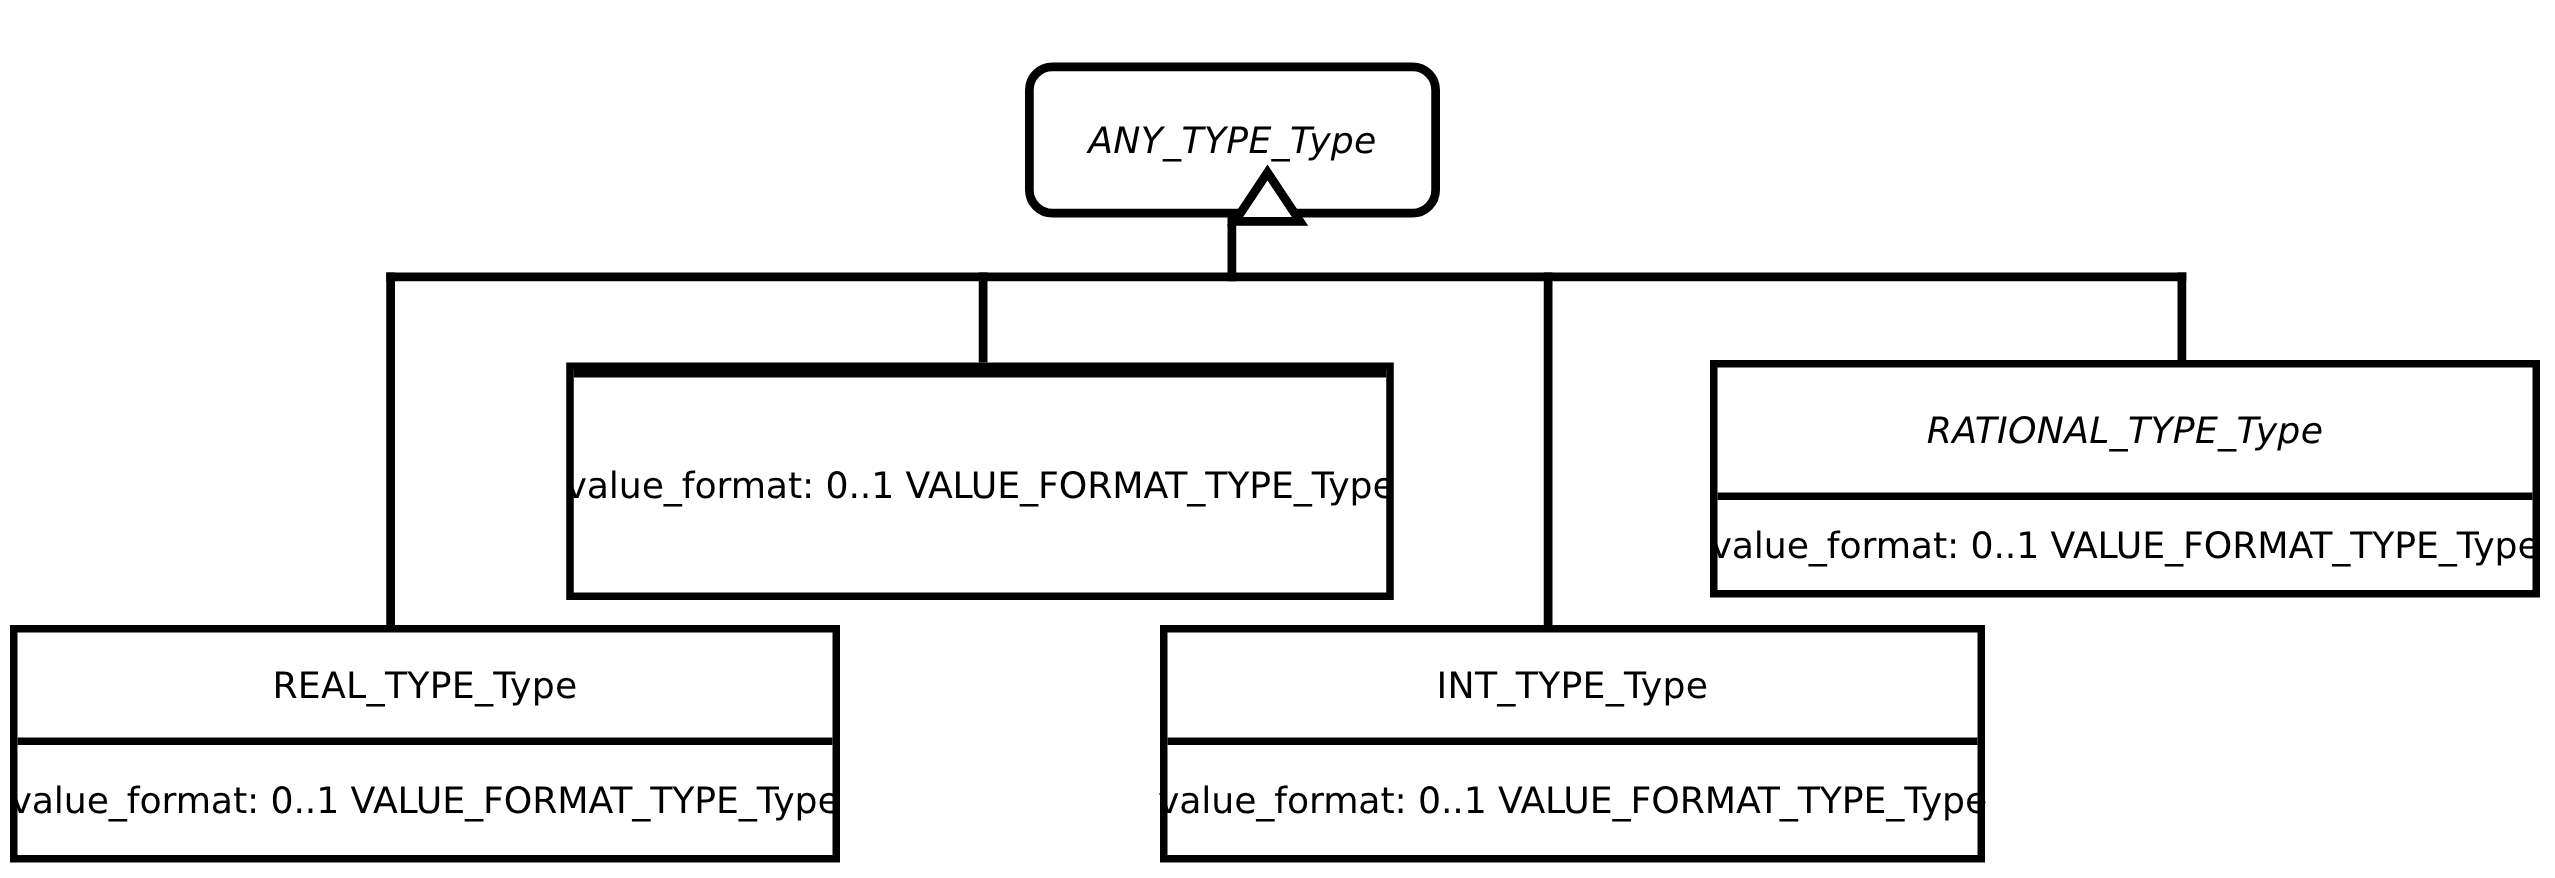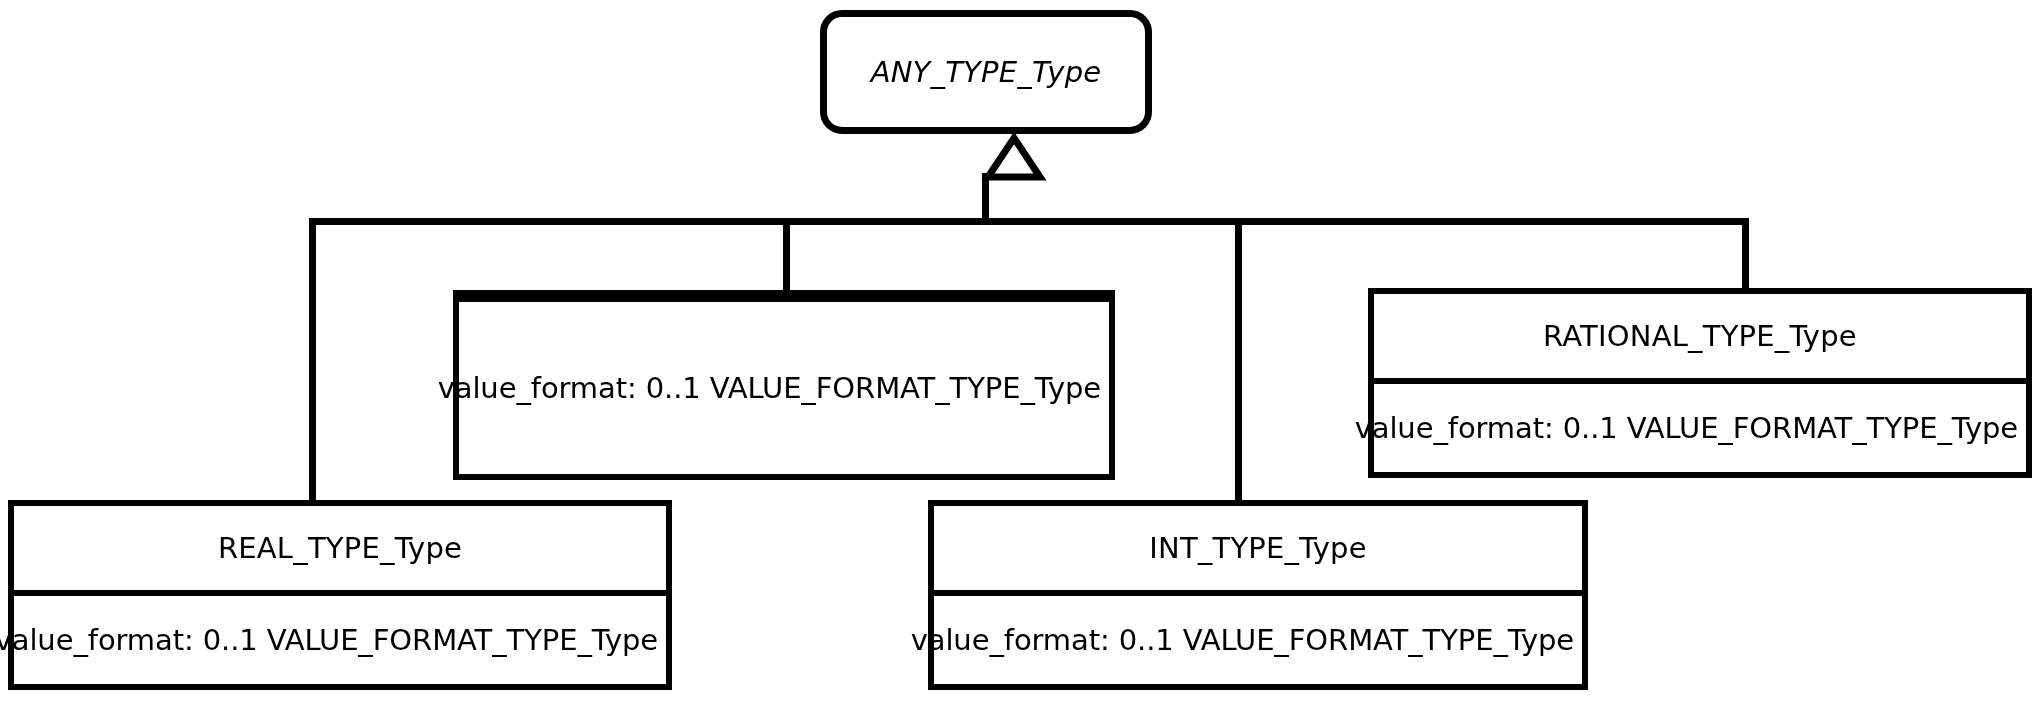--- a/index.html
+++ b/index.html
@@ -22,37 +22,38 @@
     position: absolute;
     box-sizing: border-box;
     background: #ffffff;
     border: 6px solid #000000;
     display: flex;
     flex-direction: column;
   }
   .uml-class.rounded {
     border-radius: 22px;
     border-width: 7px;
+    margin-top: 40px;
   }
 
   .class-name-compartment {
     box-sizing: border-box;
     flex: 0 0 auto;
     display: flex;
     align-items: center;
     justify-content: center;
     text-align: center;
   }
   .class-attr-compartment {
     box-sizing: border-box;
     flex: 1 1 auto;
     border-top: 6px solid #000000;
     display: flex;
     align-items: center;
-    justify-content: flex-end;
+    justify-content: center;
     padding: 0 8px;
   }
 
   .class-name-text {
     font-size: 29px;
     font-weight: 400;
     letter-spacing: 0.2px;
     color: #000000;
     white-space: nowrap;
   }
@@ -119,21 +120,21 @@
 
   <div class="conn-v" style="left:1742px; top:218px; height:73px;"></div>
 
   <div class="uml-class" style="left:453px; top:290px; width:662px; height:190px;">
     <div class="class-attr-compartment">
       <span class="class-attr-text">value_format: 0..1 VALUE_FORMAT_TYPE_Type</span>
     </div>
   </div>
 
   <div class="uml-class" style="left:1368px; top:288px; width:664px; height:190px;">
-    <div class="class-name-compartment" style="height:84px;">
+    <div class="class-name-compartment" style="height:100px;font-style:italic;">
       <span class="class-name-text">RATIONAL_TYPE_Type</span>
     </div>
     <div class="class-attr-compartment">
       <span class="class-attr-text">value_format: 0..1 VALUE_FORMAT_TYPE_Type</span>
     </div>
   </div>
 
   <div class="uml-class" style="left:8px; top:500px; width:664px; height:190px;">
     <div class="class-name-compartment" style="height:84px;justify-content:center;">
       <span class="class-name-text">REAL_TYPE_Type</span>

